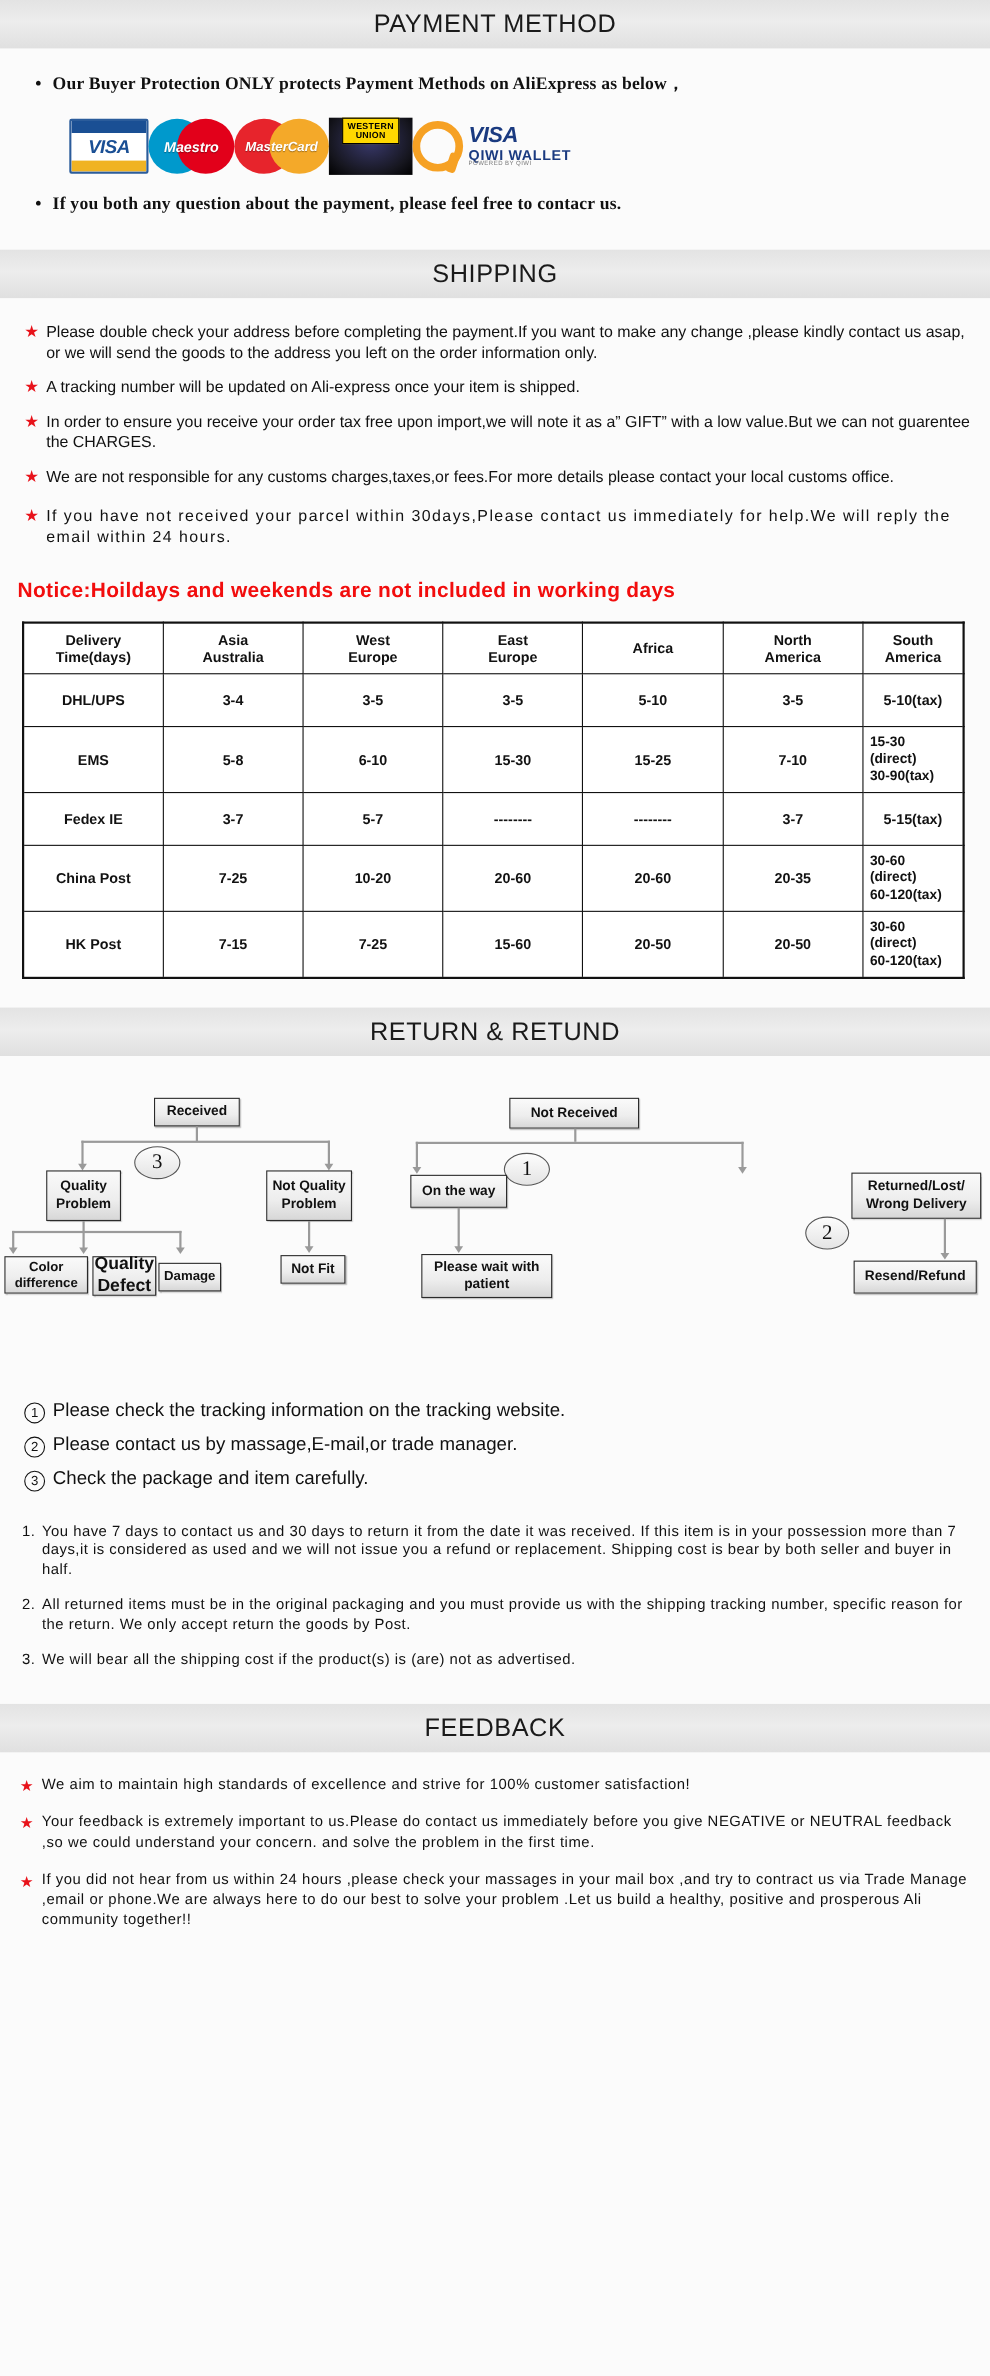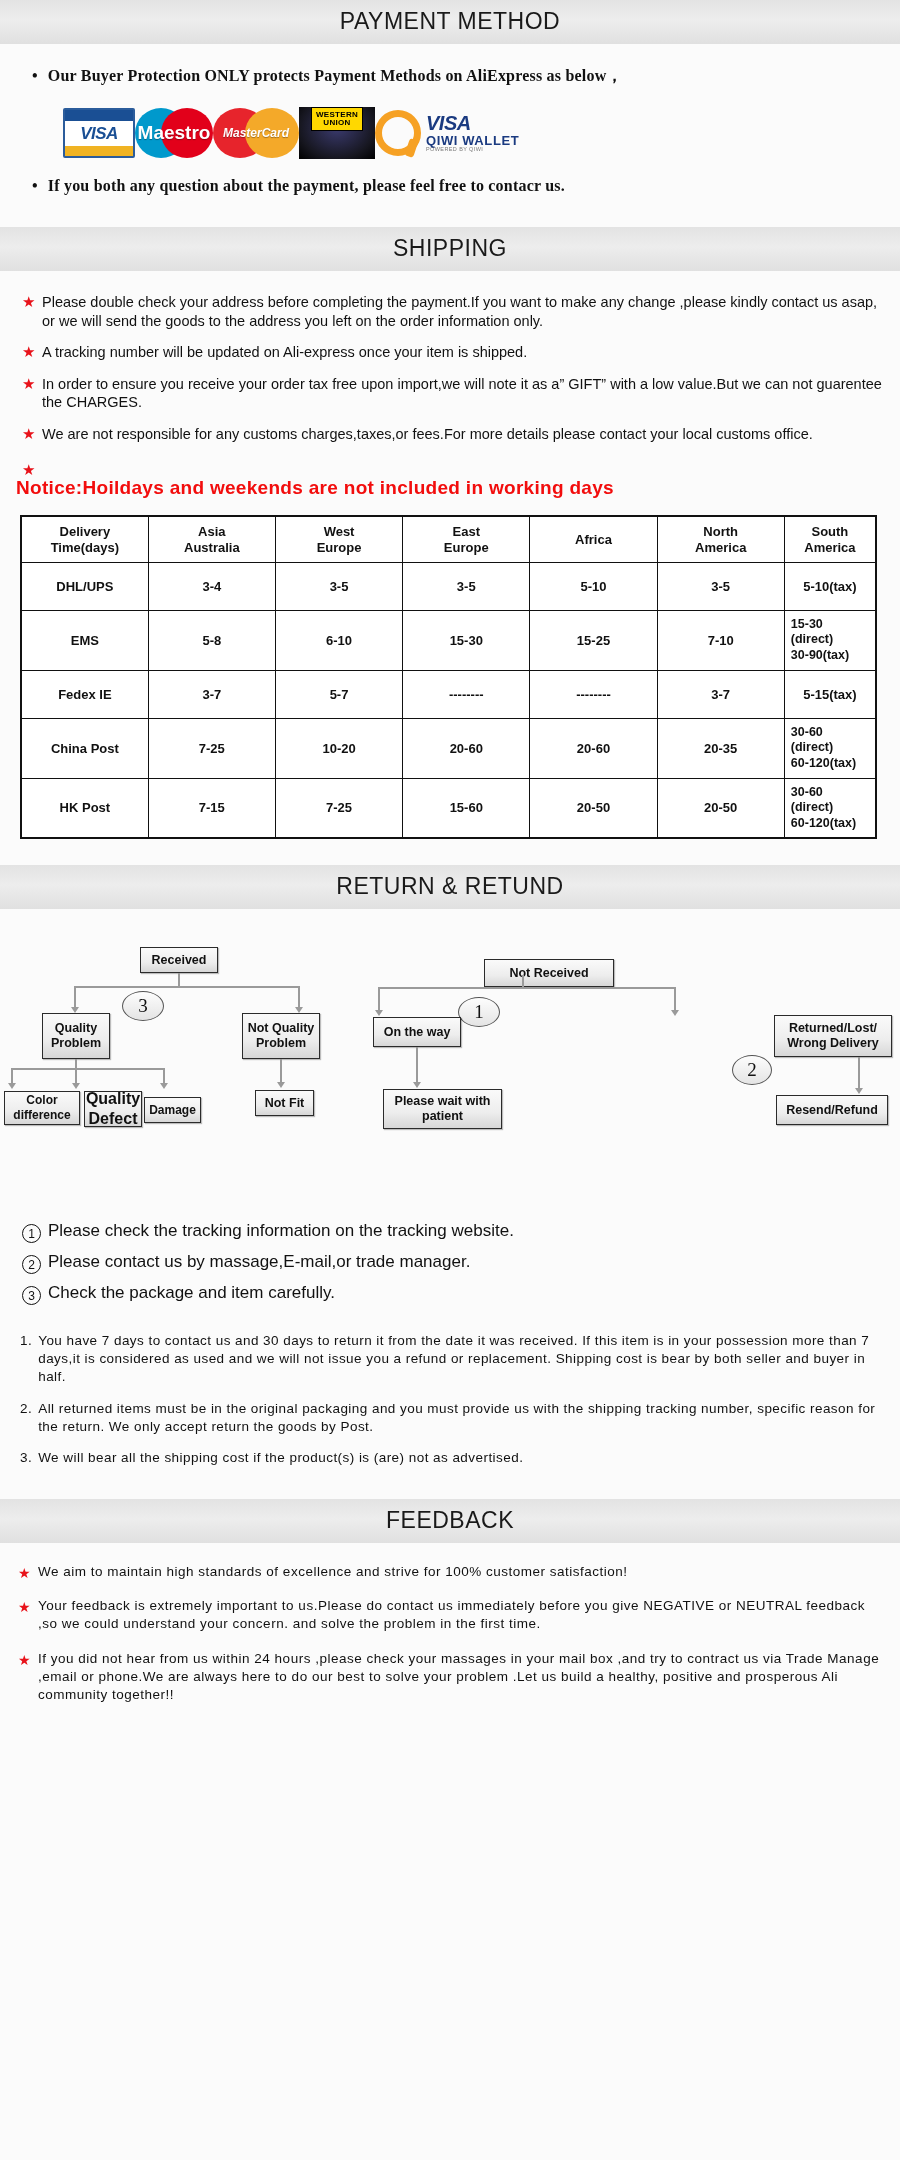--- a/index.html
+++ b/index.html
@@ -53,21 +53,21 @@
     font-family: "Liberation Sans", sans-serif; letter-spacing: -0.5px;
   }
   .visa-card .vbot { height: 10px; background: #f0b323; }
 
   
   .maestro { width: 78px; height: 50px; position: relative; }
   .maestro .c1 { position: absolute; left: 0; top: 0; width: 52px; height: 50px; border-radius: 50%; background: #0099cc; }
   .maestro .c2 { position: absolute; right: 0; top: 0; width: 52px; height: 50px; border-radius: 50%; background: #e2001a; }
   .maestro .lbl {
     position: absolute; inset: 0; display: flex; align-items: center; justify-content: center;
-    color: #fff; font-weight: bold; font-size: 19px; z-index: 3;
+    color: #fff; font-weight: bold; font-style: italic; font-size: 13px; z-index: 3;
     text-shadow: 0 1px 1px rgba(0,0,0,.35);
   }
 
   
   .mcard { width: 86px; height: 50px; position: relative; }
   .mcard .c1 { position: absolute; left: 0; top: 0; width: 54px; height: 50px; border-radius: 50%; background: #e7242c; }
   .mcard .c2 { position: absolute; right: 0; top: 0; width: 54px; height: 50px; border-radius: 50%; background: #f4a929; }
   .mcard .lbl {
     position: absolute; inset: 0; display: flex; align-items: center; justify-content: center;
     color: #fff; font-weight: bold; font-style: italic; font-size: 12px; z-index: 3;
@@ -272,20 +272,21 @@
   <div class="star-item">
     <span class="star">★</span>
     <span>In order to ensure you receive your order tax free upon import,we will note it as a” GIFT” with a low value.But we can not guarentee the CHARGES.</span>
   </div>
   <div class="star-item">
     <span class="star">★</span>
     <span>We are not responsible for any customs charges,taxes,or fees.For more details please contact your local customs office.</span>
   </div>
   <div class="star-item sp" style="margin-top:18px">
     <span class="star">★</span>
+    <span>If you have not received your parcel within 30days,Please contact us immediately for help.We will reply the email within 24 hours.</span>
   </div>
 </div>
 
 <div class="notice">Notice:Hoildays and weekends are not included in working days</div>
 
 <table class="ship-table">
   <thead>
     <tr>
       <th class="col-w">
         <div>Delivery</div>
@@ -404,21 +405,21 @@
   <div class="arw" style="left:160px; top:170px;"></div>
 
   <div class="fbox" style="left:4px; top:178px; width:76px; height:34px; font-size:12px;">Color difference</div>
   <div class="fbox" style="left:84px; top:178px; width:58px; height:36px; font-size:16px;">Quality Defect</div>
   <div class="fbox" style="left:144px; top:184px; width:57px; height:26px; font-size:12px;">Damage</div>
 
   <div class="ln" style="left:280px; top:146px; width:2px; height:24px;"></div>
   <div class="arw" style="left:277px; top:169px;"></div>
   <div class="fbox" style="left:255px; top:177px; width:59px; height:26px;">Not Fit</div>
 
-  <div class="fbox" style="left:484px; top:34px; width:130px; height:28px;margin-top:12px;">Not  Received</div>
+  <div class="fbox" style="left:463px; top:34px; width:118px; height:28px;">Not  Received</div>
   <div class="ln" style="left:522px; top:62px; width:2px; height:12px;"></div>
   <div class="ln" style="left:378px; top:74px; width:298px; height:2px;"></div>
   <div class="ln" style="left:378px; top:74px; width:2px; height:24px;"></div>
   <div class="arw" style="left:375px; top:97px;"></div>
   <div class="ln" style="left:674px; top:74px; width:2px; height:24px;"></div>
   <div class="arw" style="left:671px; top:97px;"></div>
 
   <div class="circ" style="left:458px; top:84px; width:42px; height:30px;">1</div>
 
   <div class="fbox" style="left:373px; top:104px; width:88px; height:30px;">On the way</div>

